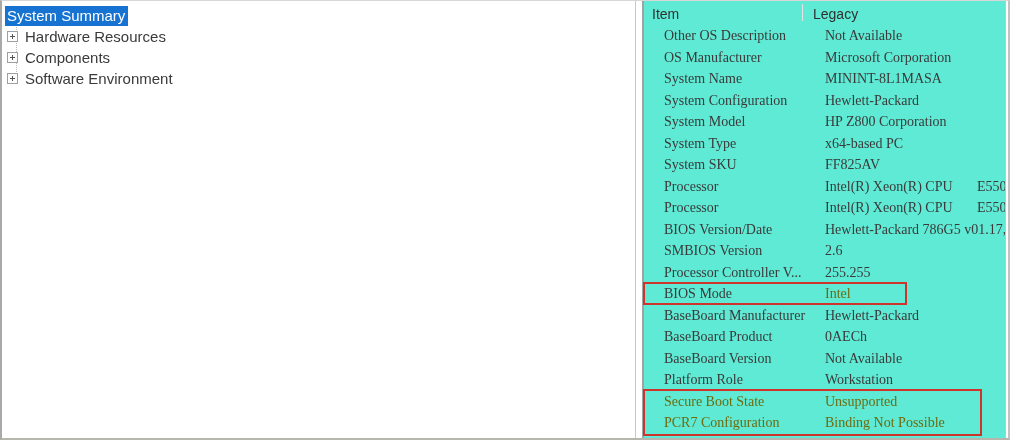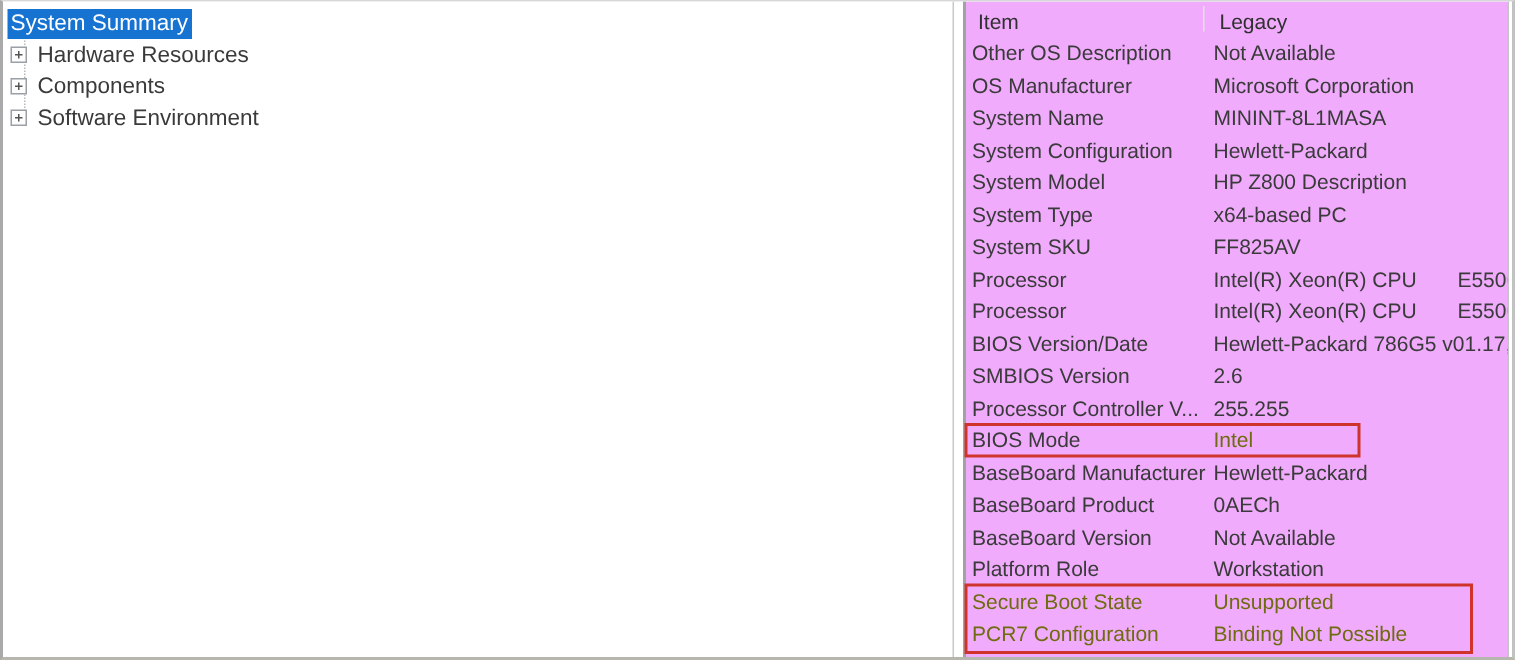--- a/index.html
+++ b/index.html
@@ -44,34 +44,34 @@
   }
   .expand-icon{
     position:relative;width:11px;height:11px;flex:0 0 11px;
     border:1px solid #9aa0a6;background:#fdfdfd;margin-right:7px;z-index:2;
   }
   .expand-icon .plus-h{position:absolute;left:2px;top:4px;width:5px;height:1px;background:#555;}
   .expand-icon .plus-v{position:absolute;left:4px;top:2px;width:1px;height:5px;background:#555;}
   
   .right-pane{
     position:absolute;left:640px;top:0;bottom:0;width:364px;
-    background:#f0abfc;
+    background:#5eead4;
     border-left:2px solid #a2a2a2;
     border-right:1px solid #c4c4c4;
     padding-top:2px;
     overflow:hidden;
   }
   .col-sep{
     position:absolute;left:158px;top:3px;height:17px;width:0;
     border-left:1px solid #e3e3e3;
   }
   .hdr-row{display:flex;height:22px;line-height:22px;padding-left:8px;
     font-size:14px;color:#303030;}
-  .row{display:flex;height:21.5px;line-height:21.5px;padding-left:4px;
-    font-size:14px;color:var(--text);}
+  .row{display:flex;height:21.5px;line-height:21.5px;padding-left:20px;
+    font-size:14px;color:var(--text);font-family:Liberation Serif, serif;}
   .cell{overflow:hidden;}
   .cell.item{width:161px;flex:0 0 161px;white-space:nowrap;}
   .cell.value{flex:1;white-space:pre;}
   .olive{color:var(--olive);}
   
   .anno{position:absolute;border:2px solid var(--red);z-index:5;pointer-events:none;}
   .anno-bios{left:641px;top:281px;width:264px;height:23px;}
   .anno-secure{left:641px;top:388px;width:339px;height:47px;}
 </style>
 </head>
@@ -133,21 +133,21 @@
         <div class="row">
           <span class="cell item">System Name</span>
           <span class="cell value">MININT-8L1MASA</span>
         </div>
         <div class="row">
           <span class="cell item">System Configuration</span>
           <span class="cell value">Hewlett-Packard</span>
         </div>
         <div class="row">
           <span class="cell item">System Model</span>
-          <span class="cell value">HP Z800 Description</span>
+          <span class="cell value">HP Z800 Corporation</span>
         </div>
         <div class="row">
           <span class="cell item">System Type</span>
           <span class="cell value">x64-based PC</span>
         </div>
         <div class="row">
           <span class="cell item">System SKU</span>
           <span class="cell value">FF825AV</span>
         </div>
         <div class="row">

